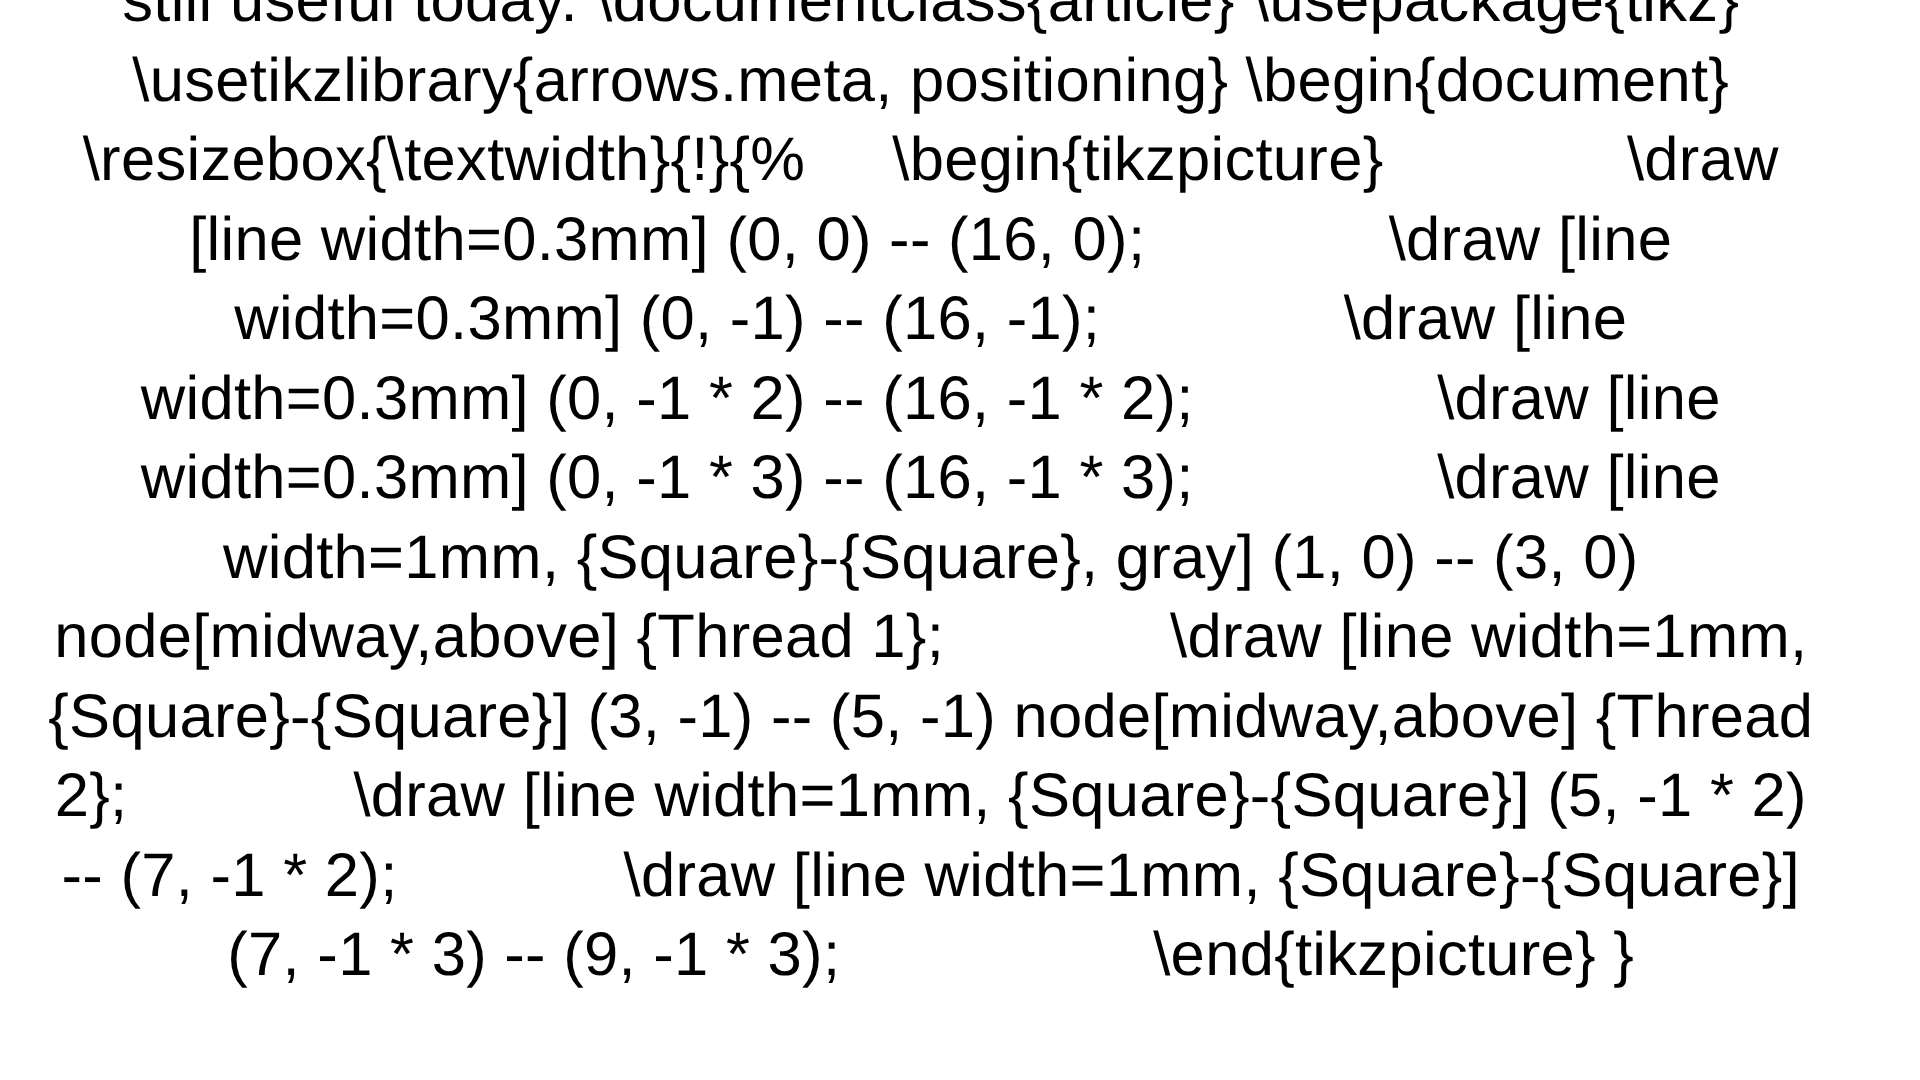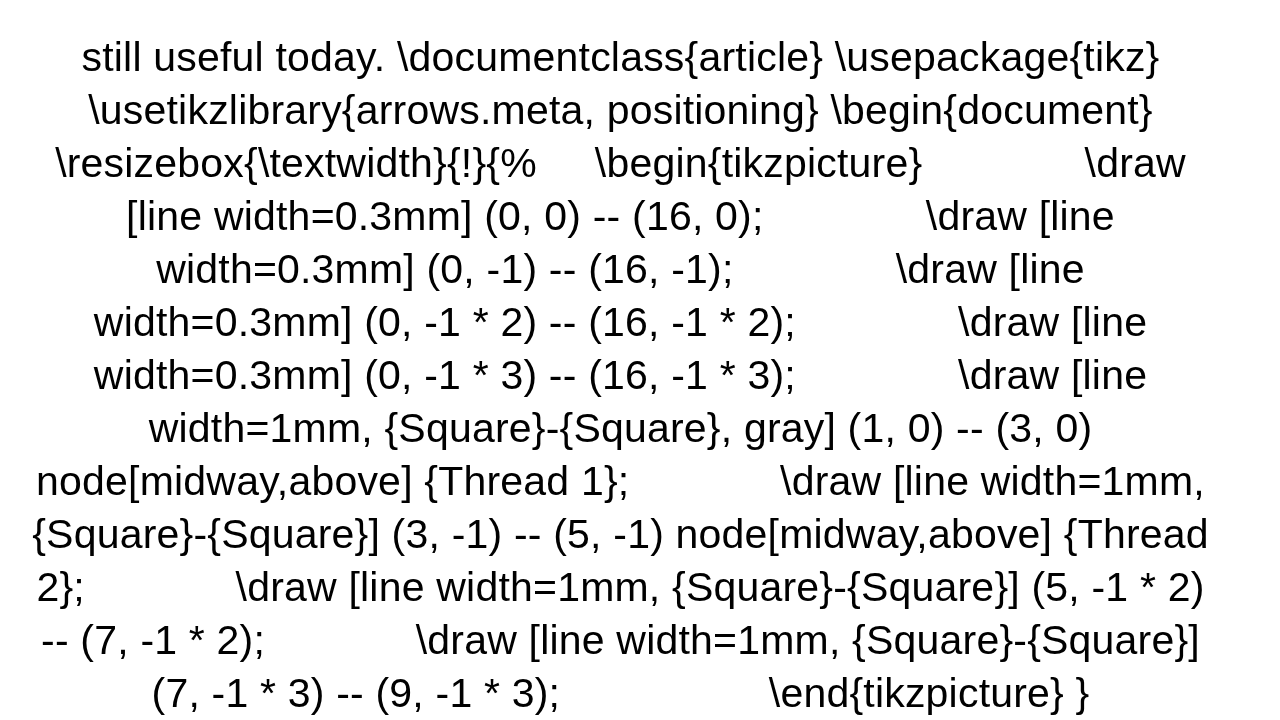--- a/index.html
+++ b/index.html
@@ -11,21 +11,21 @@
     background: #ffffff;
     font-family: Arial, Helvetica, sans-serif;
   }
   .page {
     width: 1241px;
     height: 720px;
     box-sizing: border-box;
     padding: 0 30px;
     display: flex;
     flex-direction: column;
-    justify-content: flex-end;
+    justify-content: flex-start;
   }
   .code-block {
     font-size: 41px;
     line-height: 53px;
     color: #000000;
     text-align: center;
     white-space: pre-wrap;
     word-break: break-word;
     font-weight: 400;
     letter-spacing: 0.2px;

